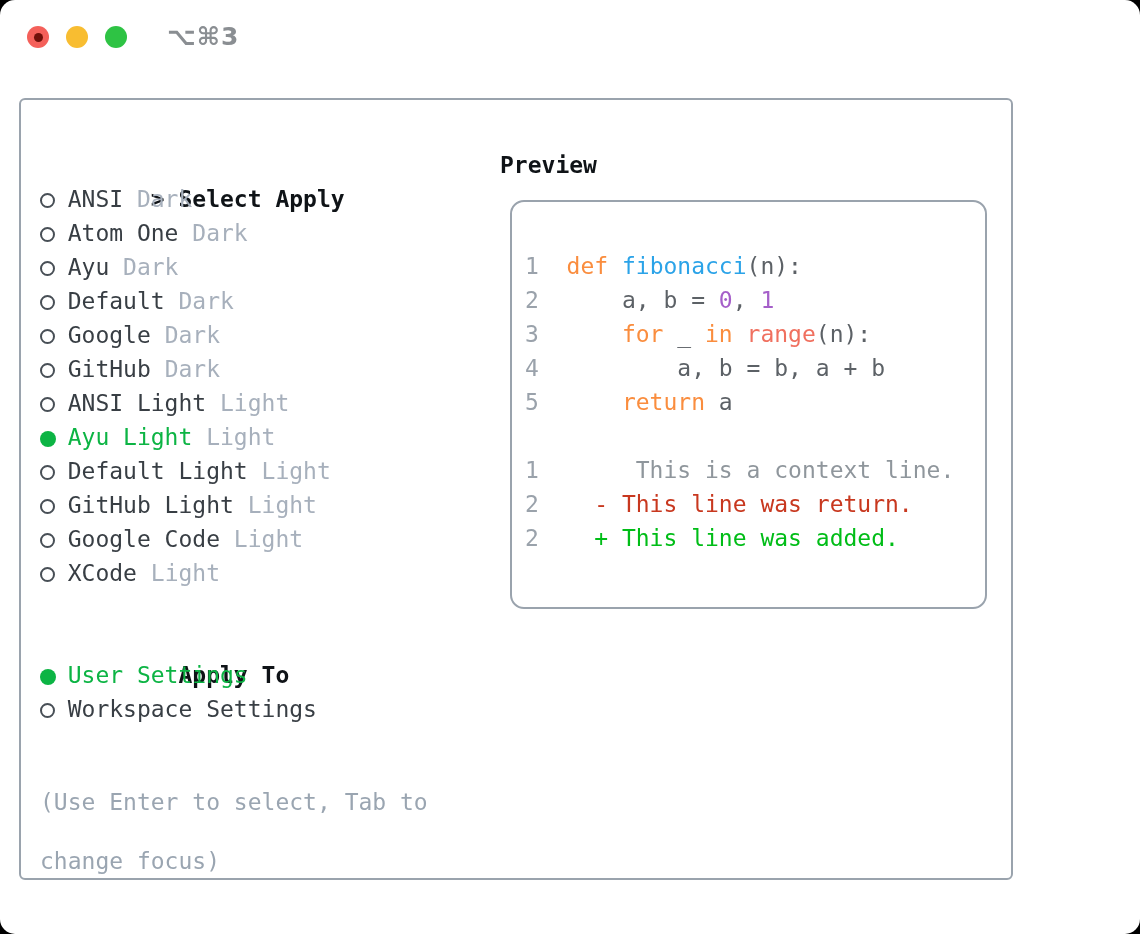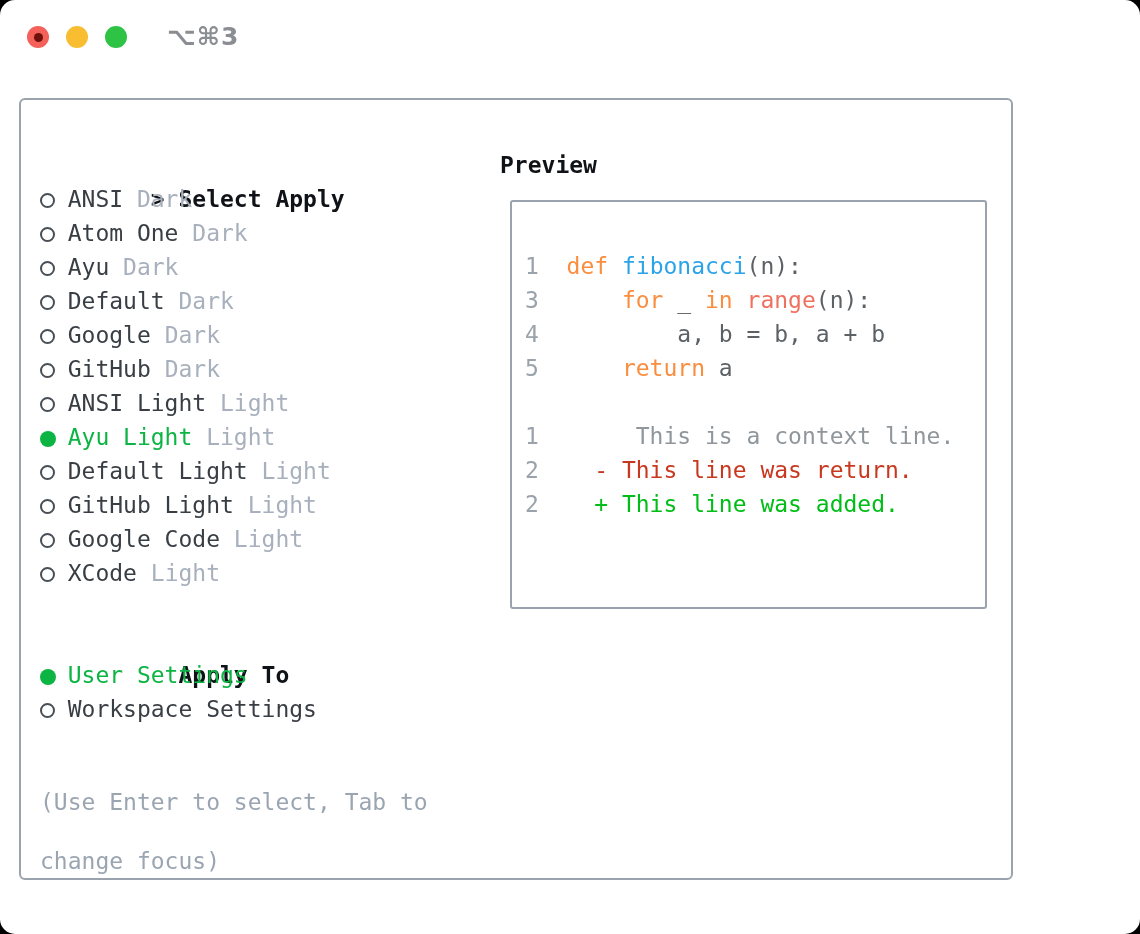--- a/index.html
+++ b/index.html
@@ -40,21 +40,21 @@
     background:var(--selected_green);vertical-align:-2px;}
   .nm{color:var(--text_dark);}
   .nm.sel{color:var(--selected_green);}
   .tg{margin-left:1ch;color:var(--tag_gray);}
   .hintline{color:var(--hint_gray);margin-top:25px;}
 
   
   .preview-hdr{position:absolute;left:479px;top:48px;height:34px;line-height:34px;
     font-size:23px;font-weight:bold;color:#0f1317;}
   .preview-box{position:absolute;left:489px;top:100px;width:477px;height:409px;box-sizing:border-box;
-    border:2px solid var(--border_gray);border-radius:3px;background:#fff;padding:47px 0 0 13px;overflow:hidden;}
+    border:2px solid var(--border_gray);border-radius:14px;background:#fff;padding:47px 0 0 13px;overflow:hidden;}
   .codeline{height:34px;line-height:34px;white-space:pre;font-size:23px;}
   .ln{display:inline-block;width:3ch;color:var(--line_number);}
   .tok-kw{color:var(--keyword);}
   .tok-fn{color:var(--function);}
   .tok-num{color:var(--number);}
   .tok-rng{color:var(--builtin);}
   .tok-fg{color:var(--code_fg);}
   .tok-ctx{color:var(--context);}
   .tok-del{color:var(--deleted);}
   .tok-add{color:var(--added);}
@@ -104,20 +104,21 @@
       <div class="row"></div>
       <div class="row hintline">(Use Enter to select, Tab to</div>
       <div class="row hintline">change focus)</div>
     </div>
 
     <div class="preview-hdr">Preview</div>
 
     <div class="preview-box">
       <div id="code-lines">
           <div class="codeline"><span class="ln">1</span><span class="tok-kw">def</span><span class="tok-fg"> </span><span class="tok-fn">fibonacci</span><span class="tok-fg">(n):</span></div>
+          <div class="codeline"><span class="ln">2</span><span class="tok-fg">    a, b = </span><span class="tok-num">0</span><span class="tok-fg">, </span><span class="tok-num">1</span></div>
           <div class="codeline"><span class="ln">3</span><span class="tok-fg">    </span><span class="tok-kw">for</span><span class="tok-fg"> _ </span><span class="tok-kw">in</span><span class="tok-fg"> </span><span class="tok-rng">range</span><span class="tok-fg">(n):</span></div>
           <div class="codeline"><span class="ln">4</span><span class="tok-fg">        a, b = b, a + b</span></div>
           <div class="codeline"><span class="ln">5</span><span class="tok-fg">    </span><span class="tok-kw">return</span><span class="tok-fg"> a</span></div>
           <div class="codeline"><span class="ln"></span></div>
           <div class="codeline"><span class="ln">1</span><span class="tok-ctx">     This is a context line.</span></div>
           <div class="codeline"><span class="ln">2</span><span class="tok-del">  - This line was return.</span></div>
           <div class="codeline"><span class="ln">2</span><span class="tok-add">  + This line was added.</span></div>
         </div>
     </div>
 

